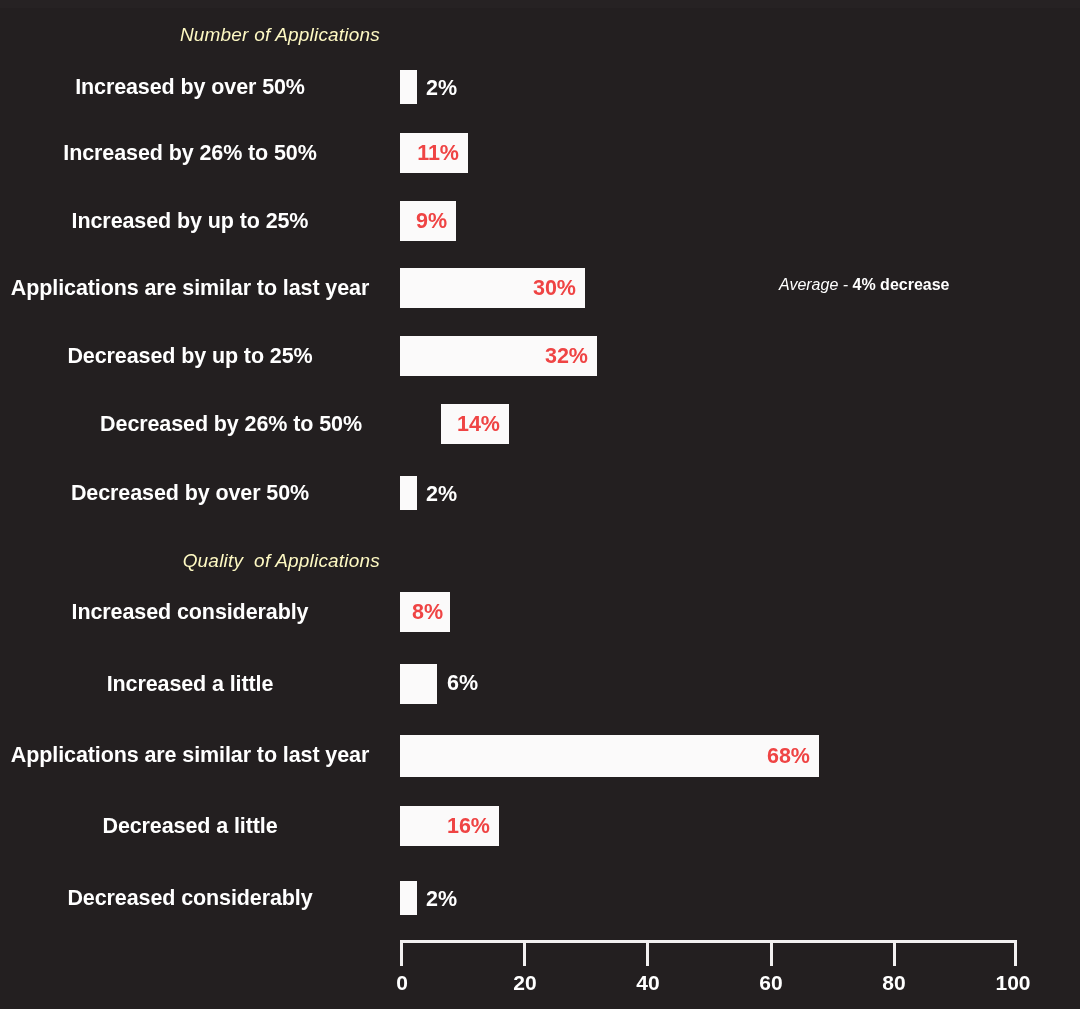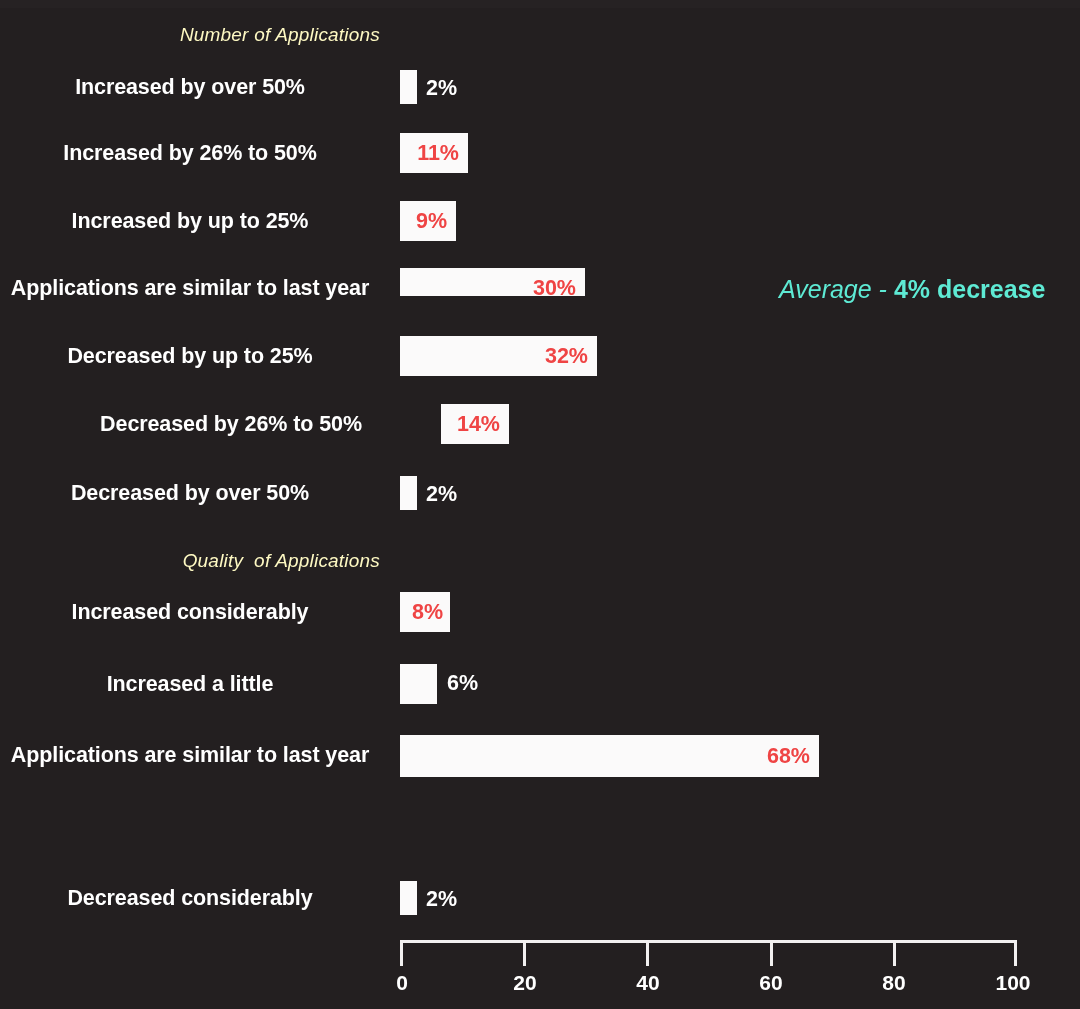--- a/index.html
+++ b/index.html
@@ -83,22 +83,22 @@
     font-weight: 700;
     font-size: 21.5px;
     color: #ffffff;
     line-height: 1;
     white-space: nowrap;
   }
 
   
   .average-note {
     position: absolute;
-    font-size: 25px;
-    color: #5eead4;
+    font-size: 16px;
+    color: #ffffff;
     white-space: nowrap;
     line-height: 1;
   }
   .average-note .avg-italic {
     font-style: italic;
     font-weight: 400;
   }
   .average-note .avg-bold {
     font-style: normal;
     font-weight: 700;
@@ -170,21 +170,21 @@
     <div class="bar-wrap">
       <div class="bar" style="top:2px;width:56px;height:40px;">
         <div class="bar-value-in" style="top:10px;">9%</div>
       </div>
     </div>
   </div>
 
   <div class="row" style="top:266px;">
     <div class="row-label">Applications are similar to last year</div>
     <div class="bar-wrap">
-      <div class="bar" style="top:2px;width:185px;height:28px;">
+      <div class="bar" style="top:2px;width:185px;height:40px;">
         <div class="bar-value-in" style="top:10px;">30%</div>
       </div>
     </div>
   </div>
 
   <div class="row" style="top:334px;">
     <div class="row-label">Decreased by up to 25%</div>
     <div class="bar-wrap">
       <div class="bar" style="top:2px;width:197px;height:40px;">
         <div class="bar-value-in" style="top:10px;">32%</div>
@@ -234,20 +234,28 @@
 
   <div class="row" style="top:733px;">
     <div class="row-label">Applications are similar to last year</div>
     <div class="bar-wrap">
       <div class="bar" style="top:2px;width:419px;height:42px;">
         <div class="bar-value-in" style="top:11px;">68%</div>
       </div>
     </div>
   </div>
 
+  <div class="row" style="top:804px;">
+    <div class="row-label">Decreased a little</div>
+    <div class="bar-wrap">
+      <div class="bar" style="top:2px;width:99px;height:40px;">
+        <div class="bar-value-in" style="top:10px;">16%</div>
+      </div>
+    </div>
+  </div>
 
   <div class="row" style="top:876px;">
     <div class="row-label">Decreased considerably</div>
     <div class="bar-wrap">
       <div class="bar" style="top:5px;width:17px;height:34px;"></div>
       <div class="bar-value-out" style="left:26px;top:13px;">2%</div>
     </div>
   </div>
 
   <div class="axis">

